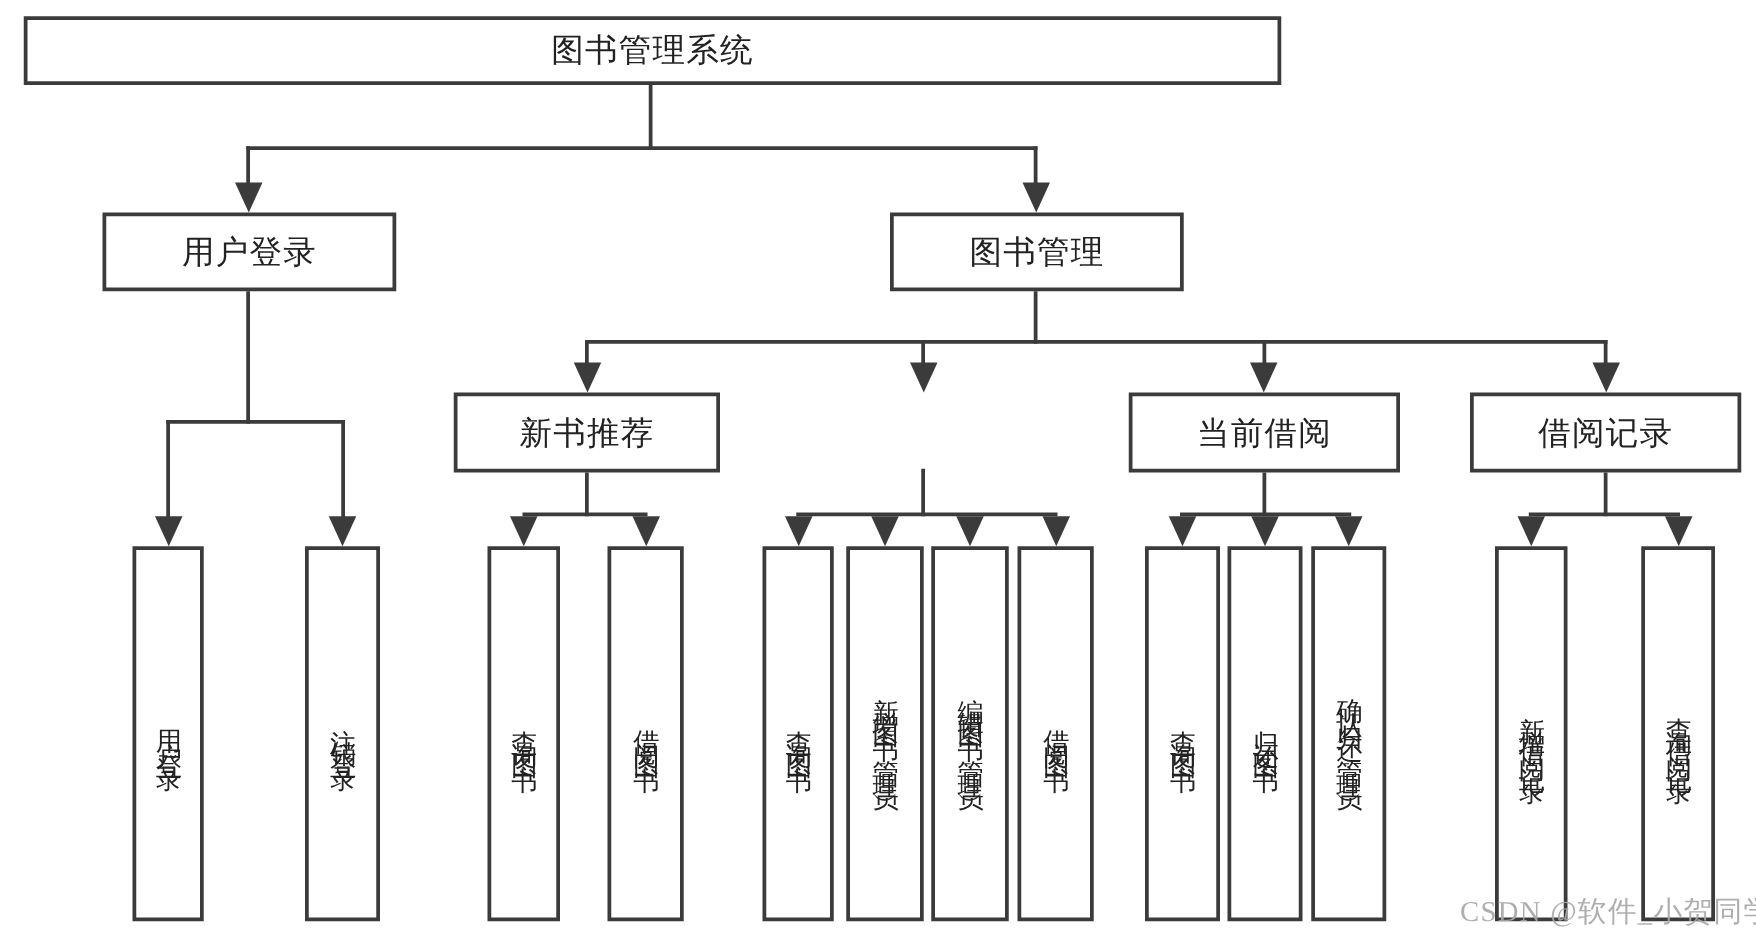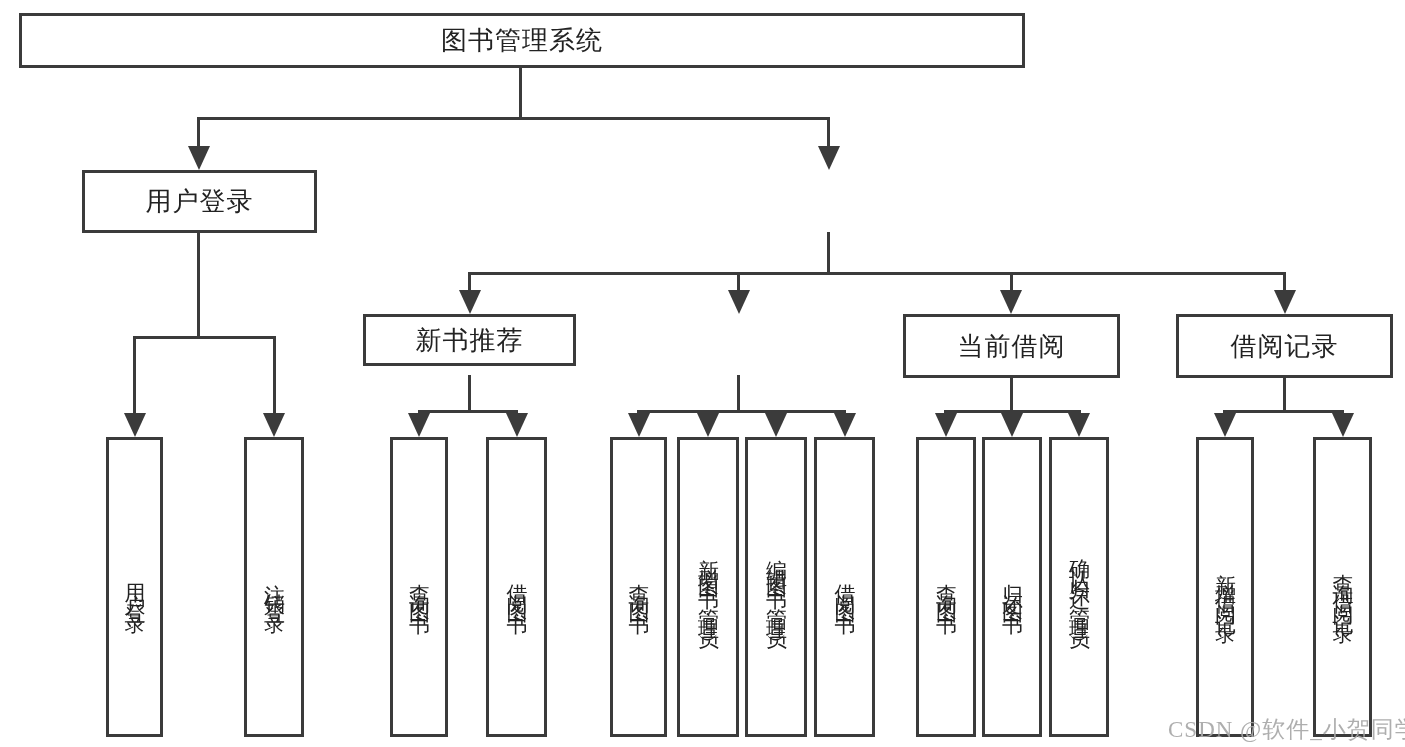--- a/index.html
+++ b/index.html
@@ -35,22 +35,25 @@
 
 <div class="canvas">
 
   <div class="box hbox" style="left:19px;top:13px;width:1006px;height:55px;">
     <span>图书管理系统</span>
   </div>
 
   <div class="box hbox" style="left:82px;top:170px;width:235px;height:63px;">
     <span>用户登录</span>
   </div>
+  <div class="box hbox" style="left:712px;top:170px;width:235px;height:63px;">
+    <span>图书管理</span>
+  </div>
 
-  <div class="box hbox" style="left:363px;top:314px;width:213px;height:52px;">
+  <div class="box hbox" style="left:363px;top:314px;width:213px;height:64px;">
     <span>新书推荐</span>
   </div>
   <div class="box hbox" style="left:903px;top:314px;width:217px;height:64px;">
     <span>当前借阅</span>
   </div>
   <div class="box hbox" style="left:1176px;top:314px;width:217px;height:64px;">
     <span>借阅记录</span>
   </div>
 
   <div class="box vbox" style="left:106px;top:437px;width:57px;height:300px;">

